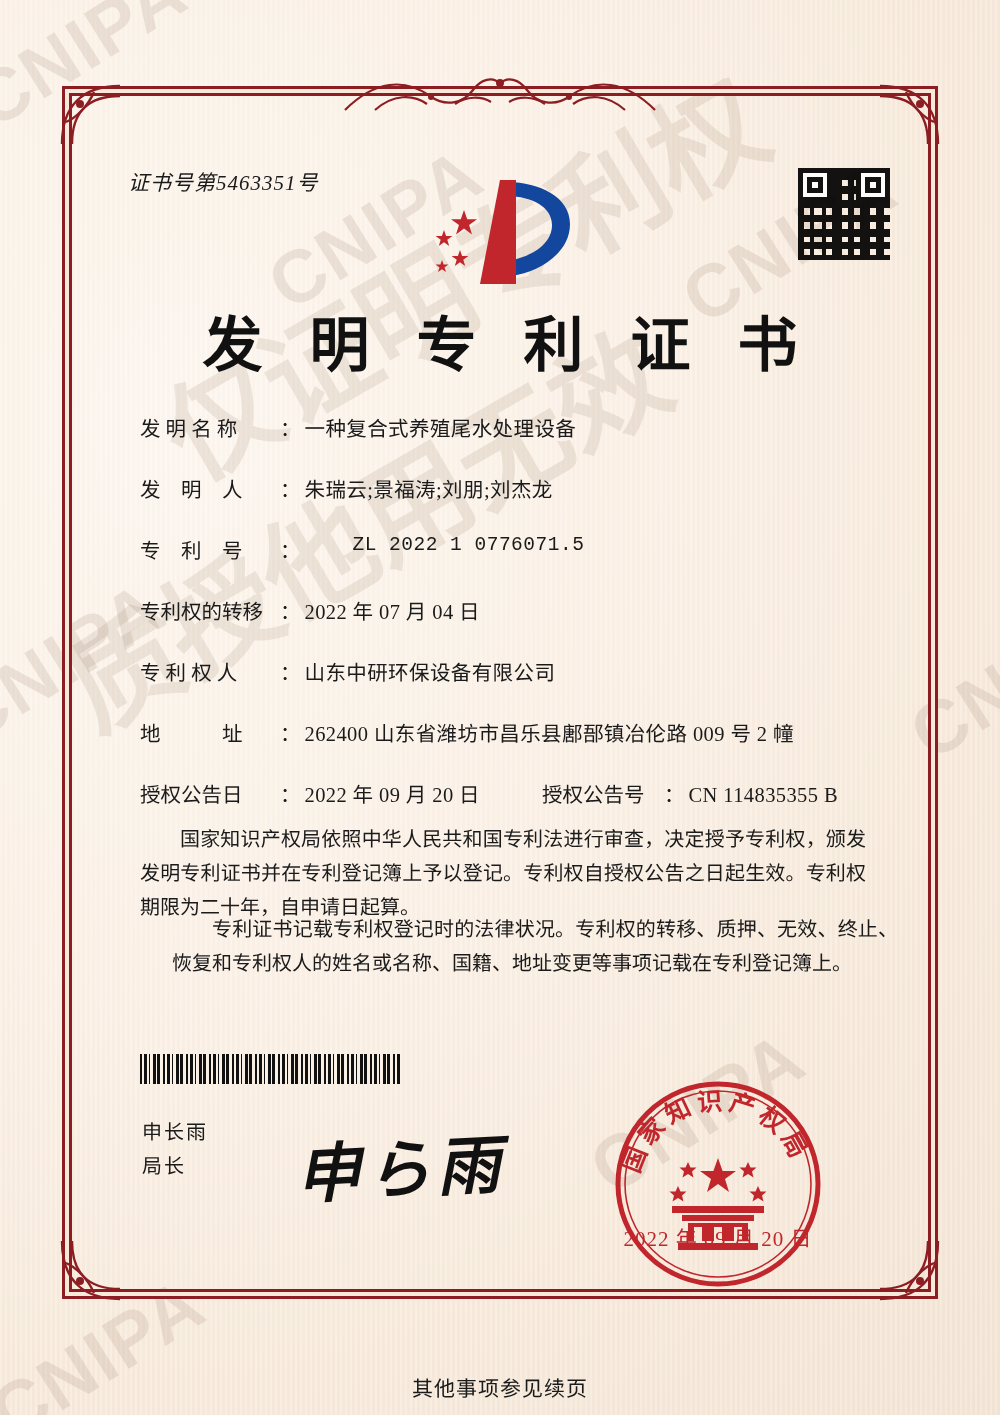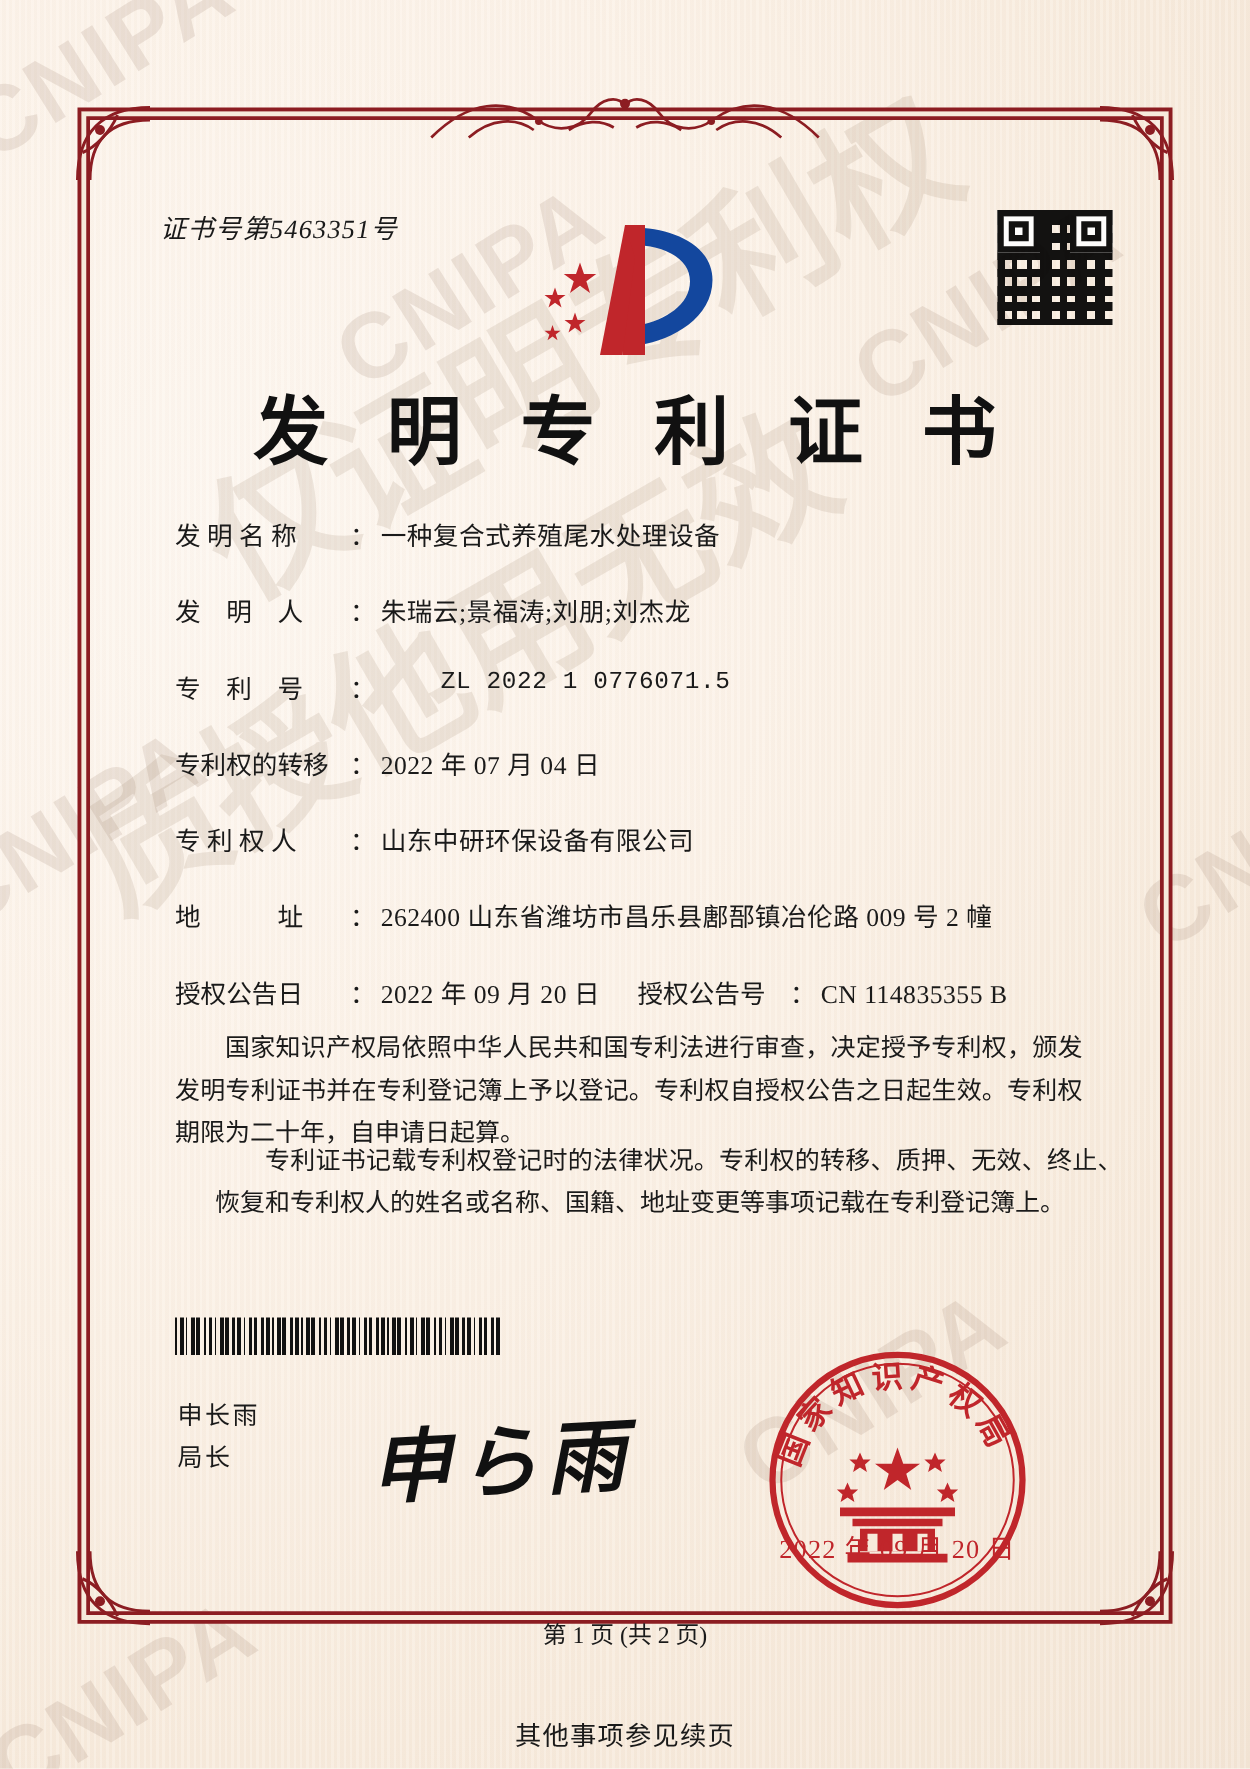--- a/index.html
+++ b/index.html
@@ -165,21 +165,21 @@
     flex: 0 0 140px;
     letter-spacing: 0;
     white-space: pre;
   }
   .field-colon { margin-right: 4px; }
   .field-value { flex: 1; letter-spacing: .4px; }
   .field-value.mono { font-family: "Liberation Mono", "DejaVu Sans Mono", monospace; font-size: 19.5px; letter-spacing: .5px; margin-left: 48px;}
 
   .row-split { display: flex; align-items: baseline; margin-bottom: 24px; }
   .split-left { width: 370px; display:flex; align-items: baseline;}
-  .split-right { display:flex; align-items: baseline;}
+  .split-right { display:flex; align-items: baseline; margin-left: 32px;}
   .split-right .field-label { width: 122px; flex: 0 0 122px; }
 
   .para {
     position: absolute;
     left: 140px;
     width: 726px;
     font-size: 20px;
     line-height: 34px;
     text-align: justify;
   }
@@ -437,17 +437,16 @@
           <rect x="-30" y="21" width="60" height="18"></rect>
           <rect x="-40" y="41" width="80" height="7"></rect>
           <rect x="-24" y="25" width="8" height="14" fill="#f7eadb"></rect>
           <rect x="-4" y="25" width="8" height="14" fill="#f7eadb"></rect>
           <rect x="16" y="25" width="8" height="14" fill="#f7eadb"></rect>
         </g>
       </svg>
     </div>
     <div class="seal-date">2022 年 09 月 20 日</div>
 
-    <div class="page-no">第 1 页 (共 2 页)</div>
   </div>
 
   <div class="footer-note">其他事项参见续页</div>
 </div>
 
 </body></html>

